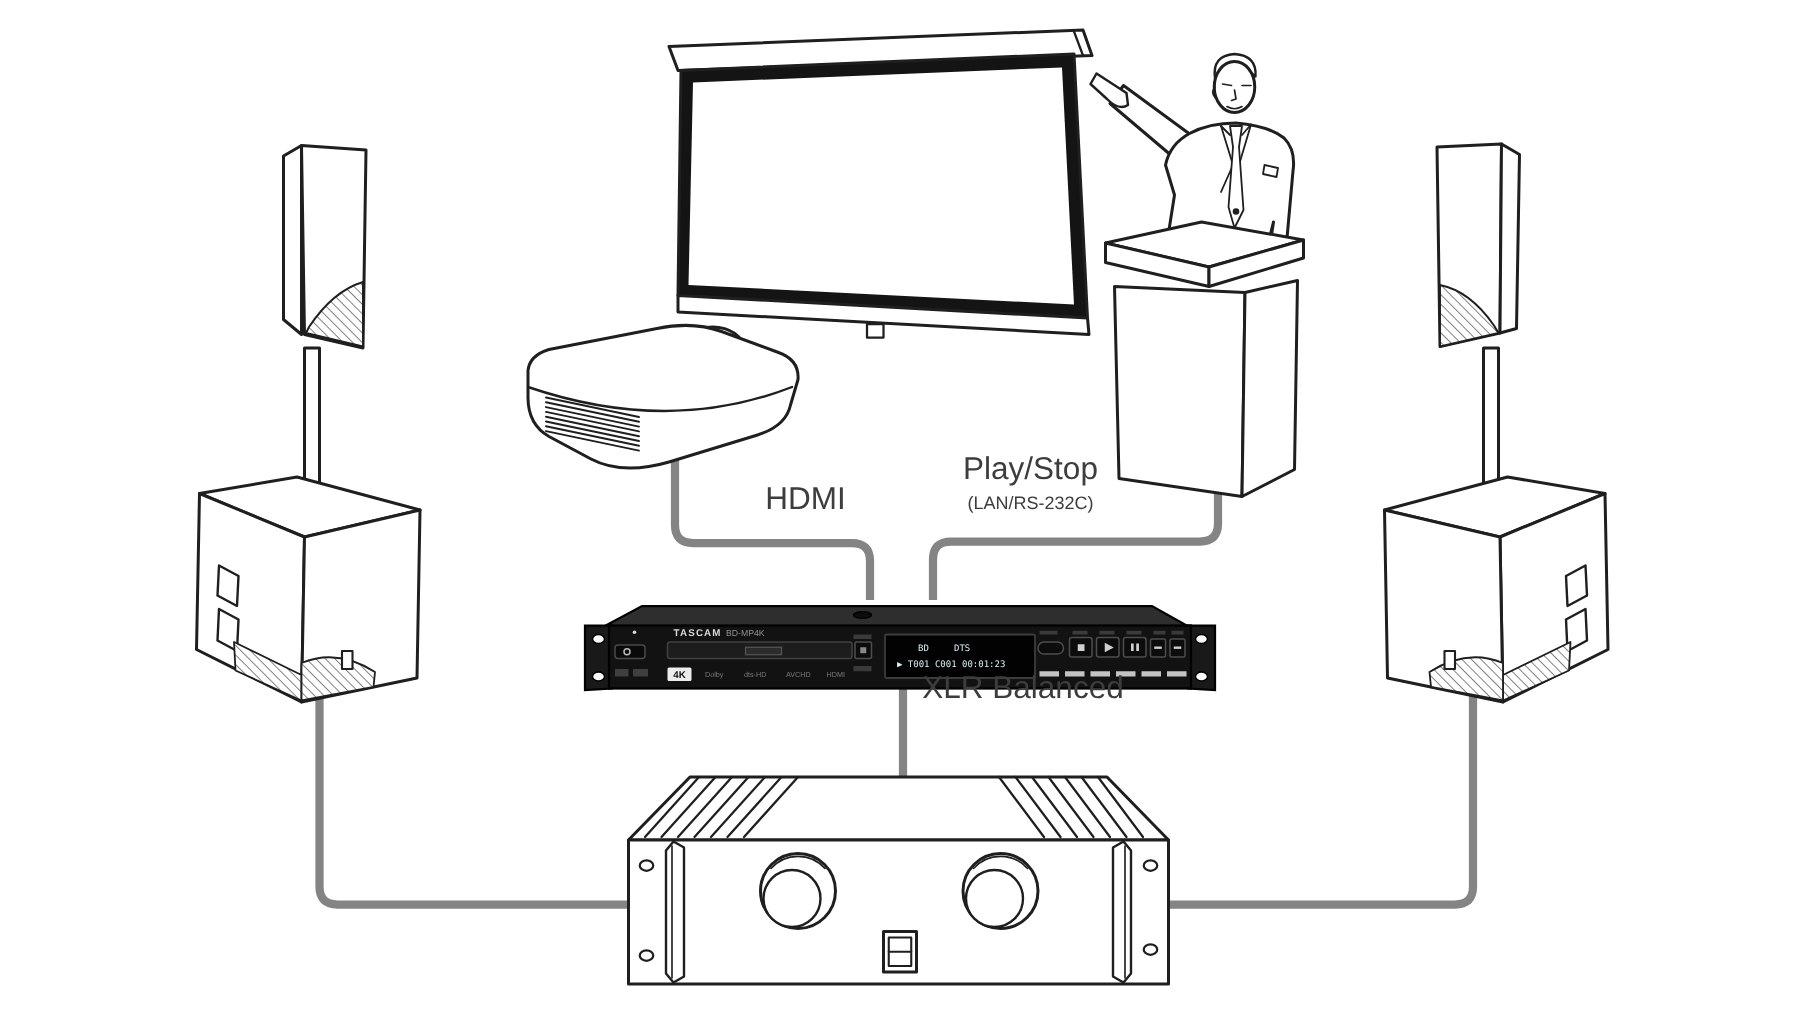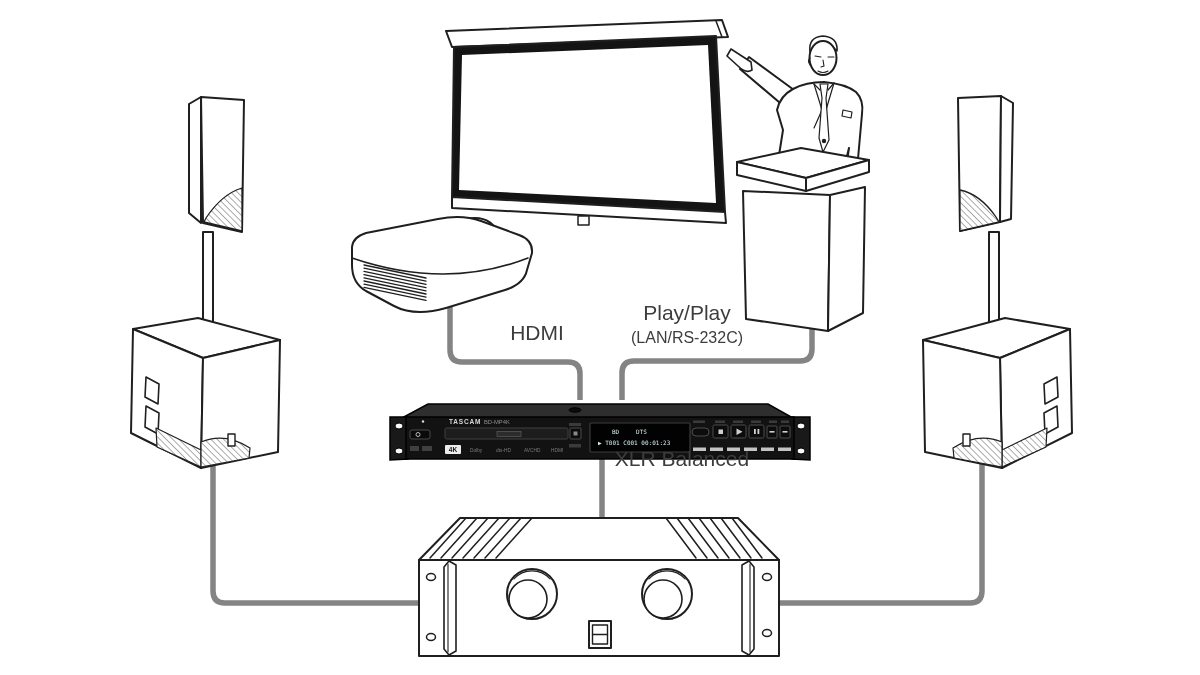--- a/index.html
+++ b/index.html
@@ -1,21 +1,21 @@
 <!DOCTYPE html>
 <html><head>
 <meta charset="utf-8">
 <style>
   html,body{margin:0;padding:0;background:#fff;}
   #stage{position:relative;width:1200px;height:675px;background:#fff;overflow:hidden;
          font-family:"Liberation Sans", sans-serif;}
   #stage svg{position:absolute;left:0;top:0;}
   .lbl{position:absolute;color:#3d3d3d;text-align:center;line-height:1.1;}
   .lbl-main{font-size:21px;}
-  .lbl-sub{font-size:16px;}
+  .lbl-sub{font-size:12px;}
 </style>
 </head>
 <body>
 
 <div id="stage">
 
 <svg width="1200" height="675" viewBox="0 0 1200 675">
   <defs>
     <pattern id="hatch" width="4.5" height="4.5" patternUnits="userSpaceOnUse" patternTransform="rotate(-45)">
       <rect width="4.5" height="4.5" fill="#ffffff"></rect>
@@ -257,16 +257,16 @@
           <rect x="710" y="447.5" width="13" height="3.5"></rect>
       <rect x="727" y="447.5" width="13" height="3.5"></rect>
           <rect x="744" y="447.5" width="13" height="3.5"></rect>
       <rect x="761" y="447.5" width="13" height="3.5"></rect>
           <rect x="778" y="447.5" width="13" height="3.5"></rect>
     </g>
   </g>
 </svg>
 
   <div class="lbl lbl-main" style="left:497px;top:321px;width:80px;">HDMI</div>
-  <div class="lbl lbl-main" style="left:612px;top:301px;width:150px;">Play/Play</div>
+  <div class="lbl lbl-main" style="left:612px;top:301px;width:150px;">Play/Stop</div>
   <div class="lbl lbl-sub" style="left:602px;top:329px;width:170px;">(LAN/RS-232C)</div>
   <div class="lbl lbl-main" style="left:612px;top:447px;width:140px;">XLR Balanced</div>
 </div>
 
 </body></html>

